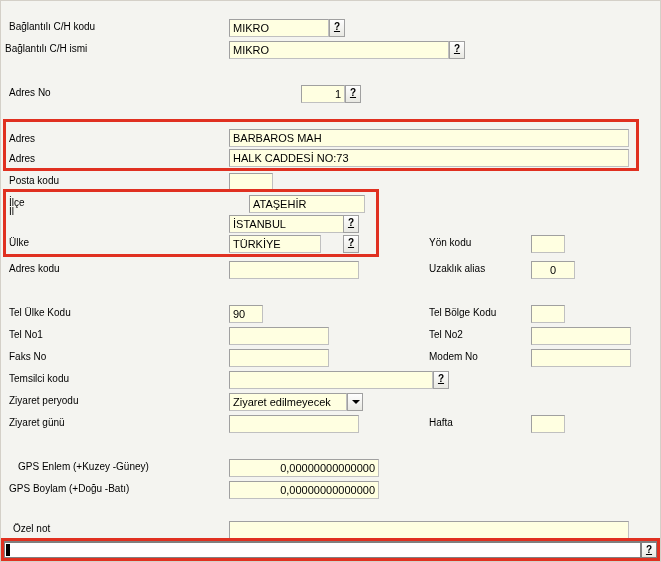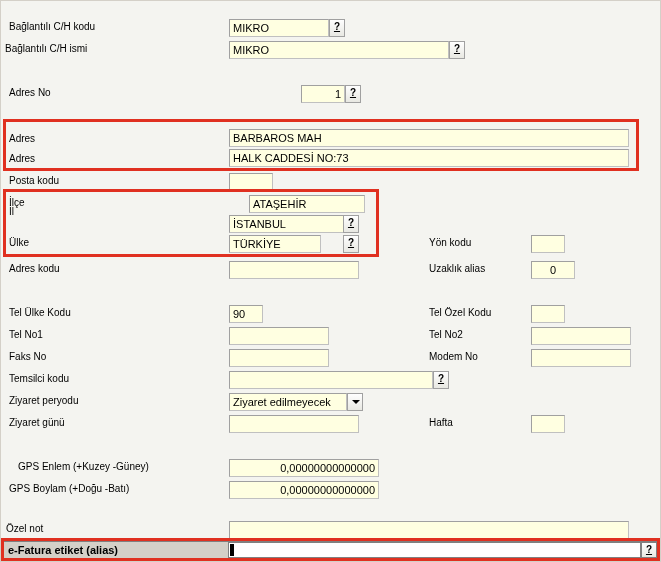--- a/index.html
+++ b/index.html
@@ -142,21 +142,21 @@
 
 <span class="label" style="left:8px;top:262px">Adres kodu</span>
 <input class="input-text" style="left: 228px; top: 260px; width: 130px;" value="">
 
 <span class="label" style="left:428px;top:262px">Uzaklık alias</span>
 <input class="input-text center" style="left: 530px; top: 260px; width: 44px;" value="0">
 
 <span class="label" style="left:8px;top:306px">Tel Ülke Kodu</span>
 <input class="input-text" style="left: 228px; top: 304px; width: 34px;" value="90">
 
-<span class="label" style="left:428px;top:306px">Tel Özel Kodu</span>
+<span class="label" style="left:428px;top:306px">Tel Bölge Kodu</span>
 <input class="input-text" style="left: 530px; top: 304px; width: 34px;" value="">
 
 <span class="label" style="left:8px;top:328px">Tel No1</span>
 <input class="input-text" style="left: 228px; top: 326px; width: 100px;" value="">
 
 <span class="label" style="left:428px;top:328px">Tel No2</span>
 <input class="input-text" style="left: 530px; top: 326px; width: 100px;" value="">
 
 <span class="label" style="left:8px;top:350px">Faks No</span>
 <input class="input-text" style="left: 228px; top: 348px; width: 100px;" value="">
@@ -177,24 +177,23 @@
 
 <span class="label" style="left:428px;top:416px">Hafta</span>
 <input class="input-text" style="left: 530px; top: 414px; width: 34px;" value="">
 
 <span class="label" style="left:17px;top:460px">GPS Enlem (+Kuzey -Güney)</span>
 <input class="input-text right" style="left: 228px; top: 458px; width: 150px;" value="0,00000000000000">
 
 <span class="label" style="left:8px;top:482px">GPS Boylam (+Doğu -Batı)</span>
 <input class="input-text right" style="left: 228px; top: 480px; width: 150px;" value="0,00000000000000">
 
-<span class="label" style="left:5px;top:522px">Özel not</span>
+<span class="label" style="left:12px;top:522px">Özel not</span>
 <input class="input-text" style="left: 228px; top: 520px; width: 400px;" value="">
 
 <div class="alias-row" style="top:540px">
-  <span class="alias-label">e-Fatura etiket (alias)</span>
   <div class="alias-input">
     <div class="alias-cursor"></div>
   </div>
   <div style="width:16px;height:16px;background:linear-gradient(#fefefe,#e8e8e2);border:1px solid #808080;text-align:center;line-height:13px;font-size:10px;font-weight:bold;text-decoration:underline;cursor:pointer">?</div>
 </div>
 
 <div class="highlight-box" style="left:0px;top:537px;width:659px;height:23px"></div>
 
 </body></html>

